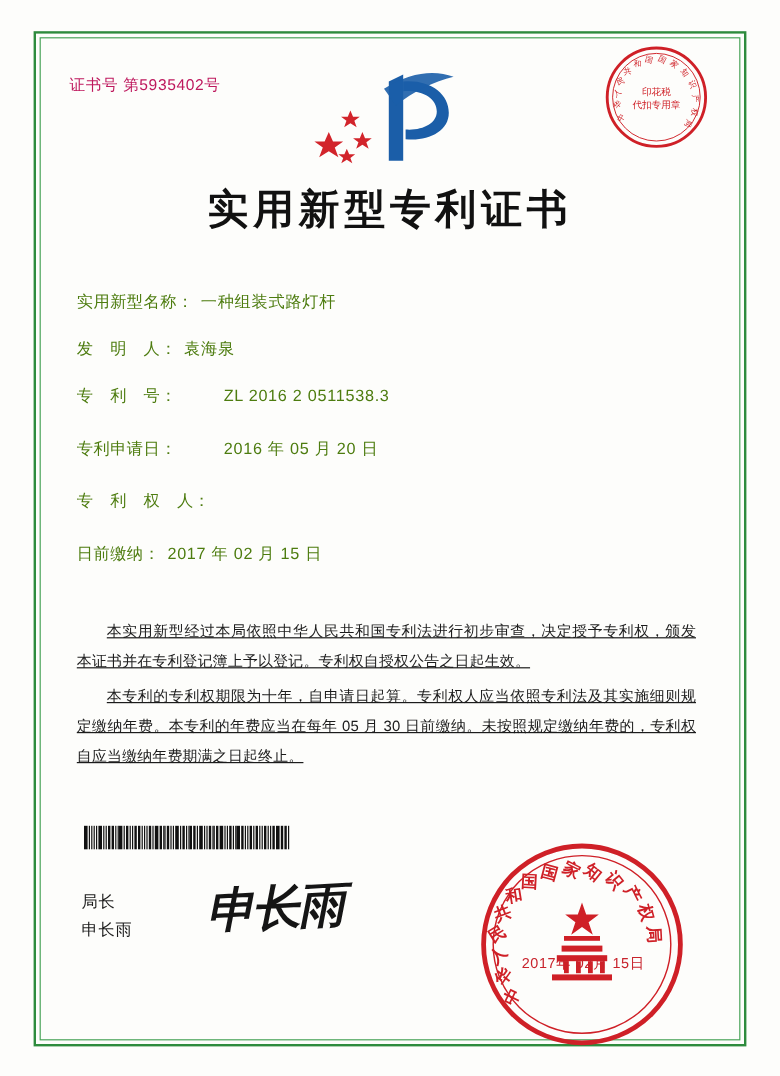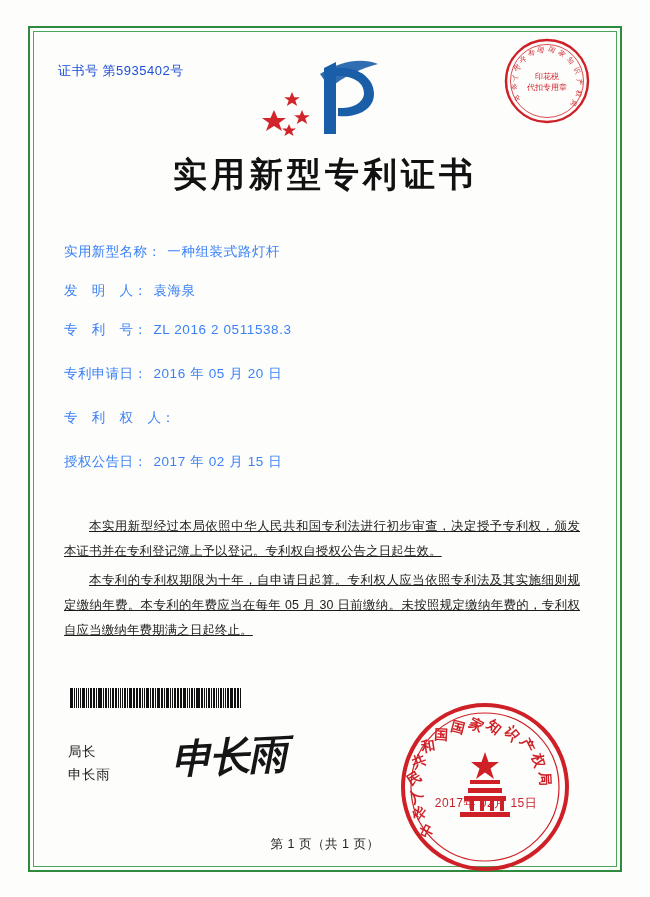--- a/index.html
+++ b/index.html
@@ -39,21 +39,21 @@
     border: 1px solid #4aa45a;
   }
 
   
   .cert-no {
     position: absolute;
     left: 58px;
     top: 62px;
     font-size: 13px;
     letter-spacing: 0.5px;
-    color: #1d4ed8;
+    color: #be185d;
   }
 
   
   .logo {
     position: absolute;
     left: 258px;
     top: 58px;
     width: 130px;
     height: 80px;
   }
@@ -86,32 +86,33 @@
     position: absolute;
     left: 64px;
     top: 243px;
     width: 520px;
   }
   .field {
     display: flex;
     align-items: baseline;
     font-size: 13.5px;
     margin-bottom: 21px;
-    color: #3b82f6;
+    color: #4d7c0f;
     letter-spacing: 0.4px;
   }
   .field .lbl {
     white-space: pre;
   }
   .field .val {
     margin-left: 6px;
     letter-spacing: 0.6px;
   }
   .field.wide {
     margin-bottom: 26px;
+    gap: 33px;
   }
 
   
   .body-text {
     position: absolute;
     left: 64px;
     top: 514px;
     width: 516px;
     font-size: 12.4px;
     line-height: 25px;
@@ -267,21 +268,21 @@
       <span class="val">ZL 2016 2 0511538.3</span>
     </div>
     <div class="field wide">
       <span class="lbl">专利申请日：</span>
       <span class="val">2016 年 05 月 20 日</span>
     </div>
     <div class="field wide">
       <span class="lbl">专　利　权　人：</span>
     </div>
     <div class="field">
-      <span class="lbl">授权公告日：</span>
+      <span class="lbl">日前缴纳：</span>
       <span class="val">2017 年 02 月 15 日</span>
     </div>
   </div>
 
   <div class="body-text">
     <p>本实用新型经过本局依照中华人民共和国专利法进行初步审查，决定授予专利权，颁发本证书并在专利登记簿上予以登记。专利权自授权公告之日起生效。</p>
     <p>本专利的专利权期限为十年，自申请日起算。专利权人应当依照专利法及其实施细则规定缴纳年费。本专利的年费应当在每年 05 月 30 日前缴纳。未按照规定缴纳年费的，专利权自应当缴纳年费期满之日起终止。</p>
   </div>
 
   <div class="barcode" id="barcode">
@@ -393,15 +394,14 @@
         <rect x="72" y="101" width="4" height="10"></rect>
         <rect x="82" y="101" width="4" height="10"></rect>
         <rect x="92" y="101" width="4" height="10"></rect>
         <rect x="102" y="101" width="4" height="10"></rect>
         <rect x="62" y="112" width="50" height="5"></rect>
       </g>
     </svg>
   </div>
   <div class="seal-date">2017年 02月 15日</div>
 
-  <div class="footer">第 1 页（共 1 页）</div>
 
 </div>
 
 </body></html>

